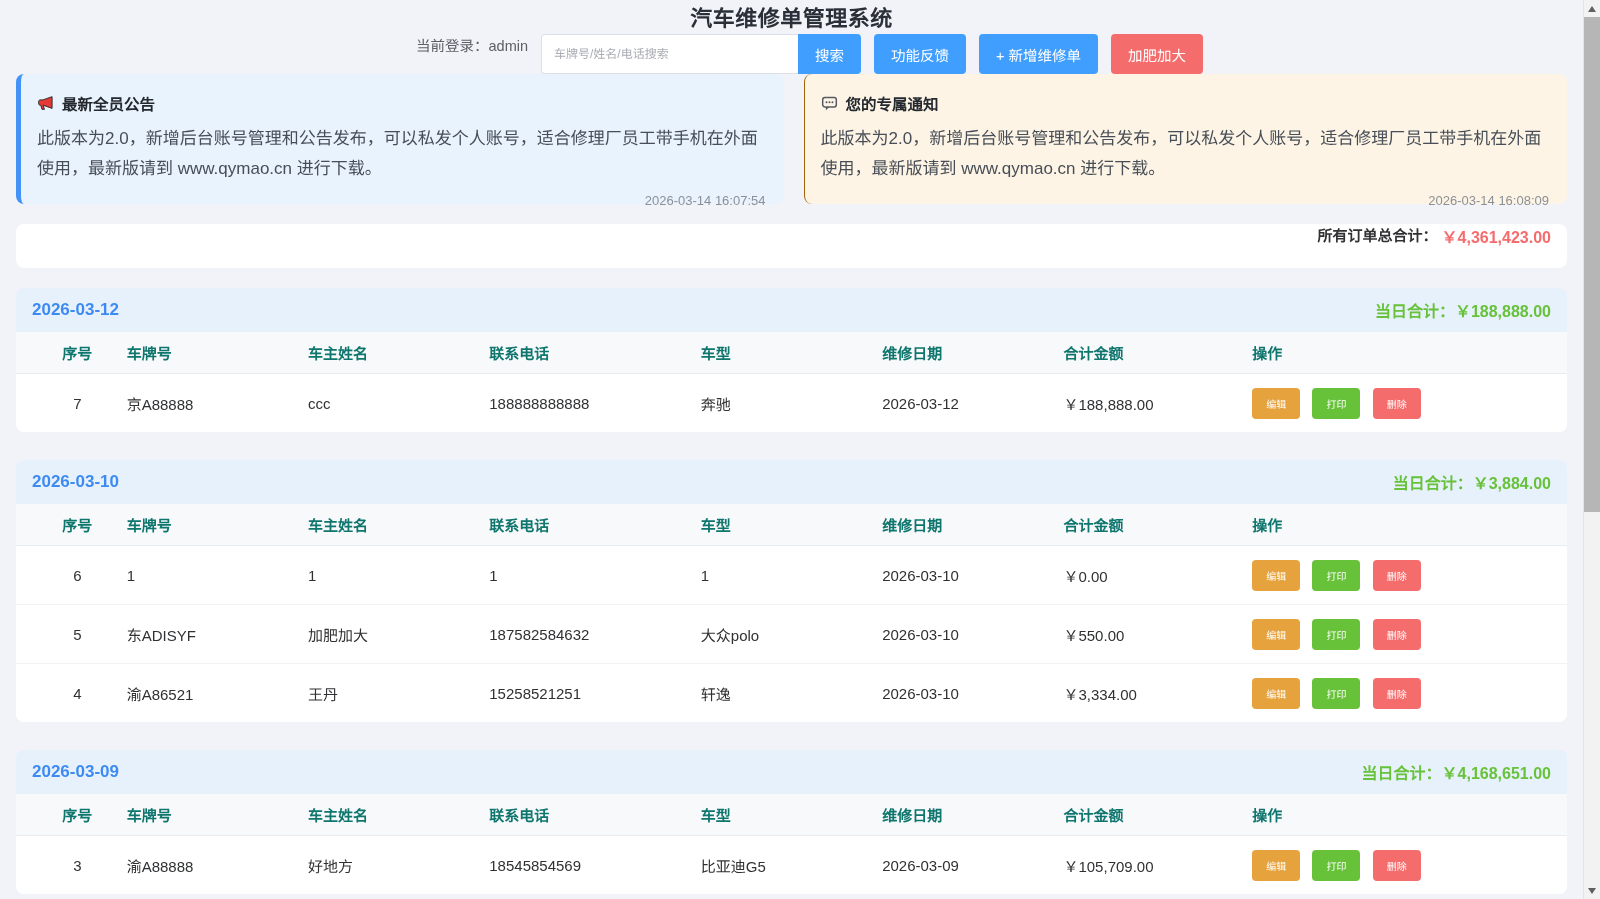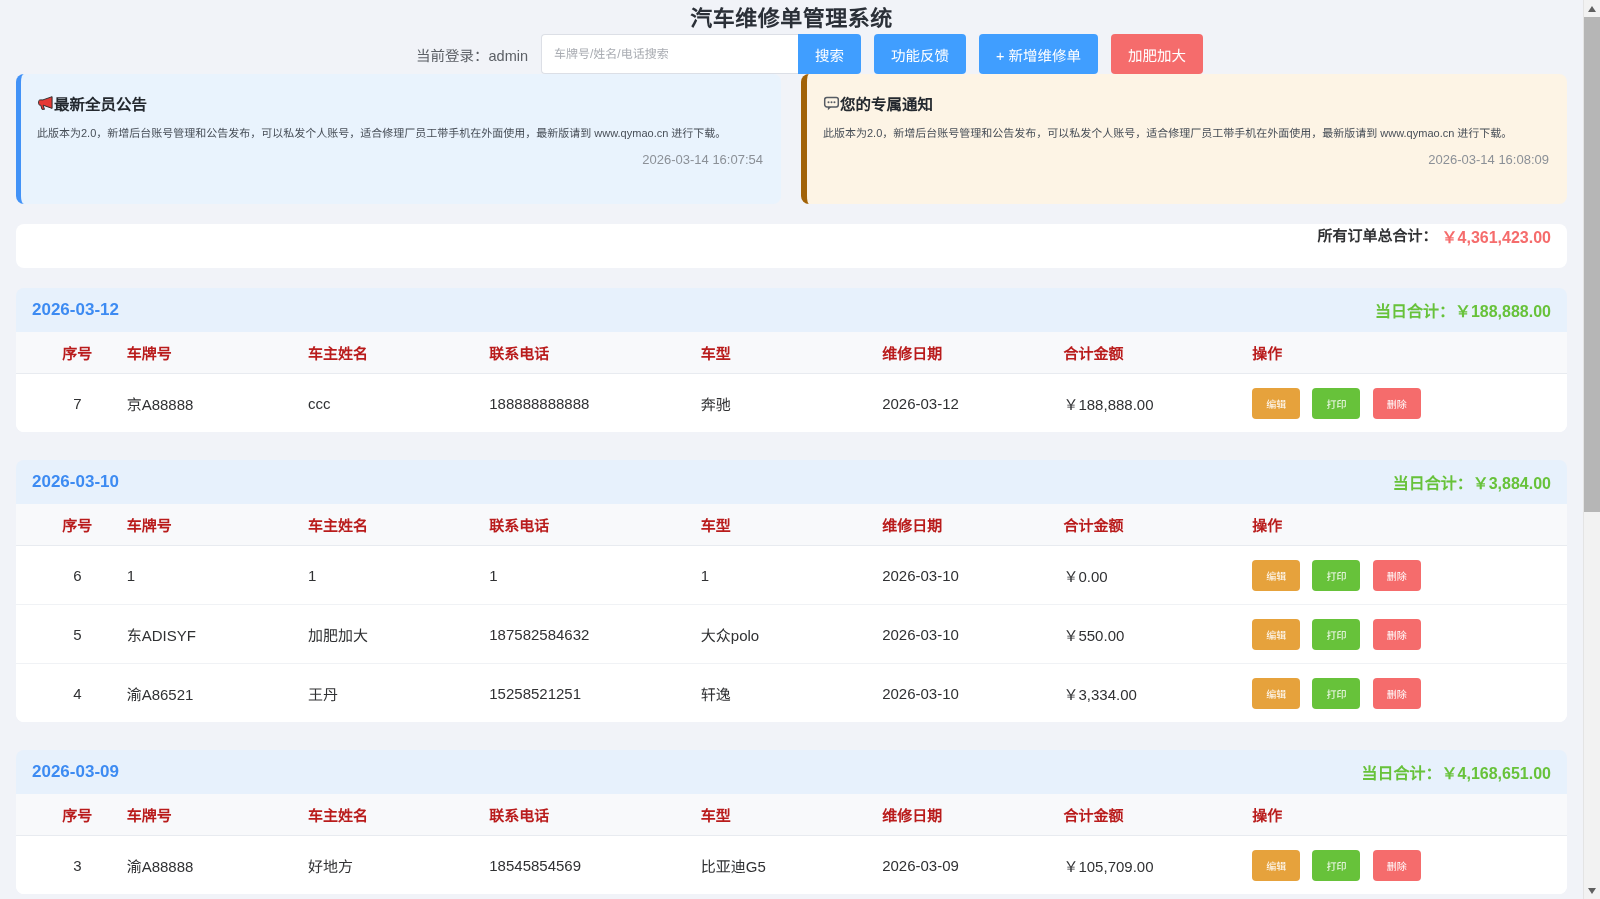--- a/index.html
+++ b/index.html
@@ -14,48 +14,48 @@
   .sb-arrow { position:absolute; left:0; width:100%; height:17px; display:flex; align-items:center; justify-content:center; }
   .sb-arrow.up { top:0; }
   .sb-arrow.down { bottom:0; }
   .sb-arrow.up::after { content:""; border-left:4px solid transparent; border-right:4px solid transparent; border-bottom:6px solid #606060; }
   .sb-arrow.down::after { content:""; border-left:4px solid transparent; border-right:4px solid transparent; border-top:6px solid #606060; }
   .sb-thumb { position:absolute; top:17px; left:0; width:100%; height:495px; background:#b6b6b6; }
   
   .content { position:absolute; left:0; top:0; right:17px; bottom:0; padding:0 16px; box-sizing:border-box; }
   .topbar { height:74px; display:flex; align-items:center; justify-content:space-between;flex-direction:column; }
   .app-title { font-size:22px; font-weight:bold; color:#2b3038; margin:0; letter-spacing:.5px; }
-  .controls { display:flex; align-items:center; gap:13px;margin-left:36px; }
+  .controls { display:flex; gap:13px;margin-left:36px; }
   .login-info { font-size:14.5px; color:#5c6066; white-space:nowrap; }
   .search-group { display:flex; align-items:stretch; }
   .search-input { width:232px; height:38px; border:1px solid #dcdfe6; border-right:none; border-radius:4px 0 0 4px; padding:0 12px; font-size:12px; color:#333; background:#fff; outline:none; font-family:inherit; }
   .search-input::placeholder { color:#a9acb2; }
   .btn { border:none; height:40px; padding:0 17px; font-size:14.5px; border-radius:4px; color:#fff; cursor:pointer; font-family:inherit; white-space:nowrap; }
   .btn-blue { background:#409eff; }
   .btn-red { background:#f56c6c; }
   .search-btn { border-radius:0 4px 4px 0; height:40px; }
   
   .notices { display:flex; gap:20px; }
   .notice-card { flex:1; border-radius:8px; padding:12px 18px 10px 16px; box-sizing:border-box; height:130px; }
   .notice-announcement { background:#e9f3fd; border-left:5px solid #4292f7; }
-  .notice-personal { background:#fdf4e5; border-left:6px solid #a16207; }
-  .notice-title-row { display:flex; align-items:center; gap:0; font-size:15.5px; font-weight:bold; color:#24292f; margin:6px 0 10px; }
-  .notice-body { font-size:11px; color:#474e57; line-height:1.75; margin:0; }
+  .notice-personal { background:#fdf4e5; border-left:1px solid #a16207; }
+  .notice-title-row { display:flex; align-items:center; gap:8px; font-size:15.5px; font-weight:bold; color:#24292f; margin:6px 0 10px; }
+  .notice-body { font-size:17px; color:#474e57; line-height:1.75; margin:0; }
   .notice-time { text-align:right; font-size:13px; color:#8b9097; margin-top:9px; }
   
   .total-card { background:#fff; border-radius:8px; height:44px; margin:20px 0; display:flex; align-items:flex-start; justify-content:flex-end; padding:0 16px; font-size:15px; }
   .total-label { color:#303133; font-weight:bold; }
   .total-amount { color:#f56c6c; font-weight:bold; font-size:16px; margin-left:4px; }
   
   .day-section { margin-bottom:28px; }
   .day-header { background:#e7f1fc; border-radius:8px 8px 0 0; height:44px; display:flex; align-items:center; justify-content:space-between; padding:0 16px; }
   .day-date { color:#3d8bf2; font-weight:bold; font-size:17px; }
   .day-total { color:#67c23a; font-weight:bold; font-size:16px; }
   .day-table { background:#fff; border-radius:0 0 8px 8px; }
-  .thead-row { display:flex; align-items:center; height:41px; padding:0 20px; border-bottom:1px solid #e8ebf0; background:#f8f9fb; font-weight:bold; font-size:15px; color:#b91c1c; }
+  .thead-row { display:flex; align-items:center; height:41px; padding:0 20px; border-bottom:1px solid #e8ebf0; background:#f8f9fb; font-weight:bold; font-size:15px; color:#0f766e; }
   .trow { display:flex; align-items:center; height:58px; padding:0 20px; border-bottom:1px solid #f0f2f5; font-size:15px; color:#303133; background:#fff; }
   .trow:last-child { border-bottom:none; border-radius:0 0 8px 8px; }
   .cell { box-sizing:border-box; padding-right:8px; overflow:hidden; white-space:nowrap; }
   .c0 { width:6%; text-align:center; }
   .c1 { width:12%; }
   .c2 { width:12%; }
   .c3 { width:14%; }
   .c4 { width:12%; }
   .c5 { width:12%; }
   .c6 { width:12.5%; }

